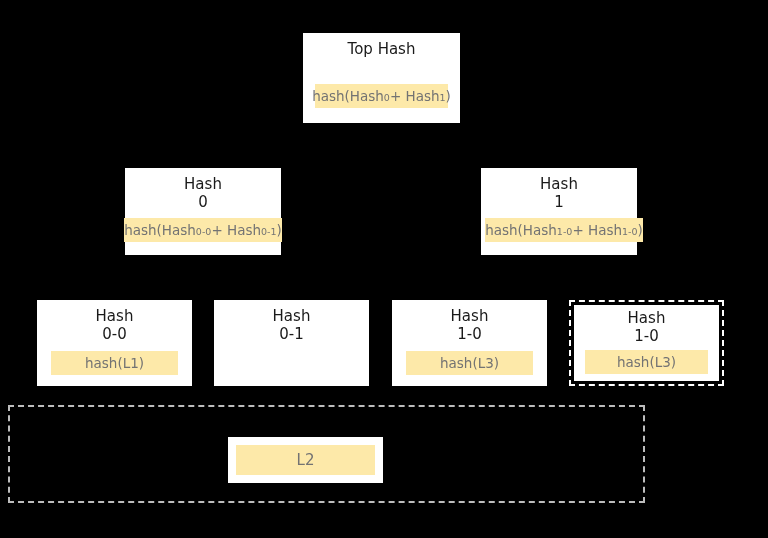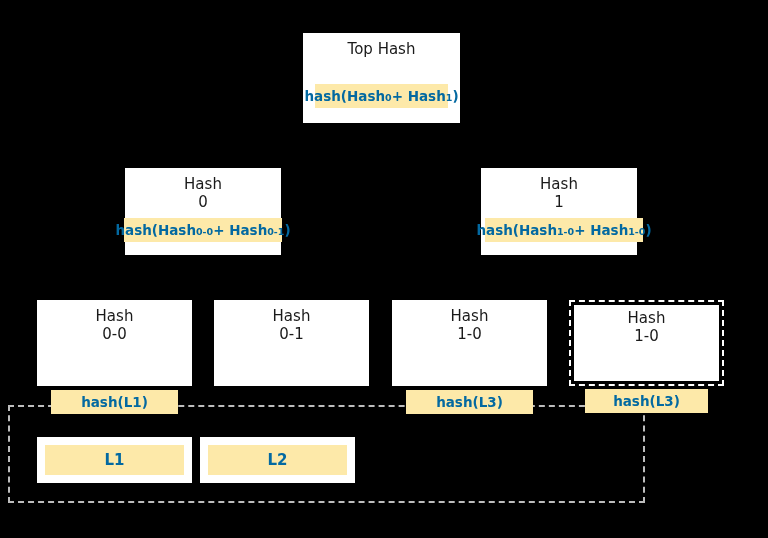--- a/index.html
+++ b/index.html
@@ -52,28 +52,27 @@
     color: #1a1a1a;
     white-space: pre-line;
     padding-top: 8px;
   }
 
   
   .hl {
     position: absolute;
     z-index: 2;
     background: #fde9a9;
-    color: #0369a1;
+    color: #737373;
     display: flex;
     align-items: center;
     justify-content: center;
     white-space: nowrap;
     font-size: 13.5px;
     box-sizing: border-box;
-    font-weight: bold;
   }
   .hl sub {
     font-size: 9.5px;
     line-height: 0;
     vertical-align: baseline;
     position: relative;
     bottom: -2px;
   }
 
   
@@ -94,21 +93,21 @@
     left: 4px; width: 158px; top: 50px; height: 24px;
   }
 
   
   .leafhash { top: 300px; width: 155px; height: 86px; }
   #hash-0-0 { left: 37px; }
   #hash-0-1 { left: 214px; }
   #hash-1-0a { left: 392px; }
   #hash-1-0b { left: 569px; }
   .leafhash .hl {
-    left: 14px; right: 14px; top: 51px; height: 24px; margin-top: 39px;
+    left: 14px; right: 14px; top: 51px; height: 24px;
   }
   #hash-1-0b .hl {
     left: 14px; right: 14px; top: 48px; height: 24px;
   }
   #hash-1-0b .node-title { padding-top: 5px; }
 
   
   #data-container {
     position: absolute;
     left: 8px; top: 405px;
@@ -119,21 +118,21 @@
 
   .datablock {
     position: absolute;
     top: 437px;
     width: 155px;
     height: 46px;
     background: #ffffff;
     box-sizing: border-box;
   }
   #data-l1 { left: 37px; }
-  #data-l2 { left: 200px; }
+  #data-l2 { left: 228px; }
   #data-l3 { left: 392px; }
   .datablock .hl {
     left: 8px; right: 8px; top: 8px; bottom: 8px;
     height: auto;
     font-size: 15px;
   }
 
   
   .connector {
     position: absolute;
@@ -207,20 +206,17 @@
   </div>
 
   <div class="node leafhash dashed" id="hash-1-0b">
     <div class="inner-fill"></div>
     <div class="node-title"><span>Hash</span><br><span>1-0</span></div>
     <div class="hl">hash(L3)</div>
   </div>
 
   <div id="data-container"></div>
 
-  <div class="datablock" id="data-l1">
-    <div class="hl">L1</div>
-  </div>
   <div class="datablock" id="data-l2">
     <div class="hl">L2</div>
   </div>
 
 </div>
 
 </body></html>

